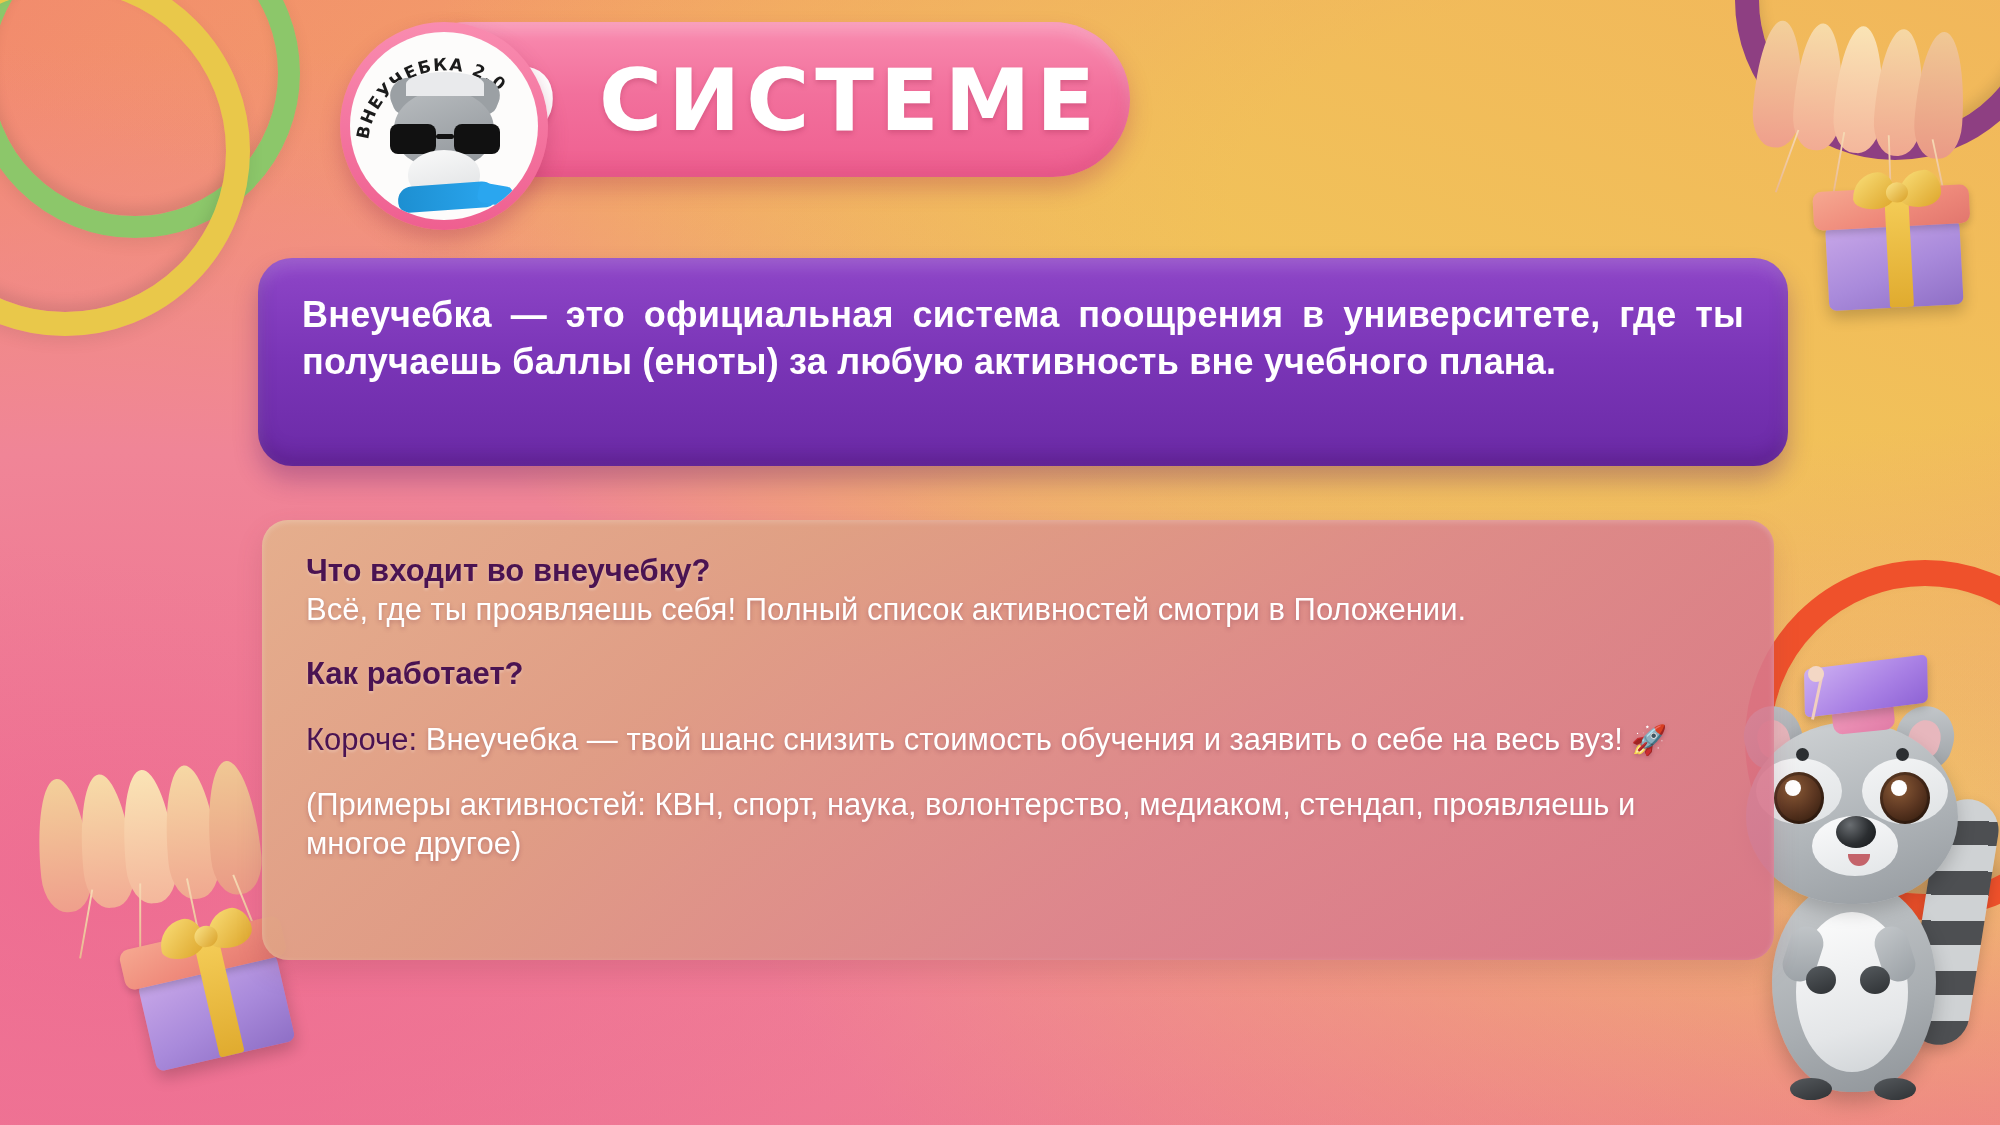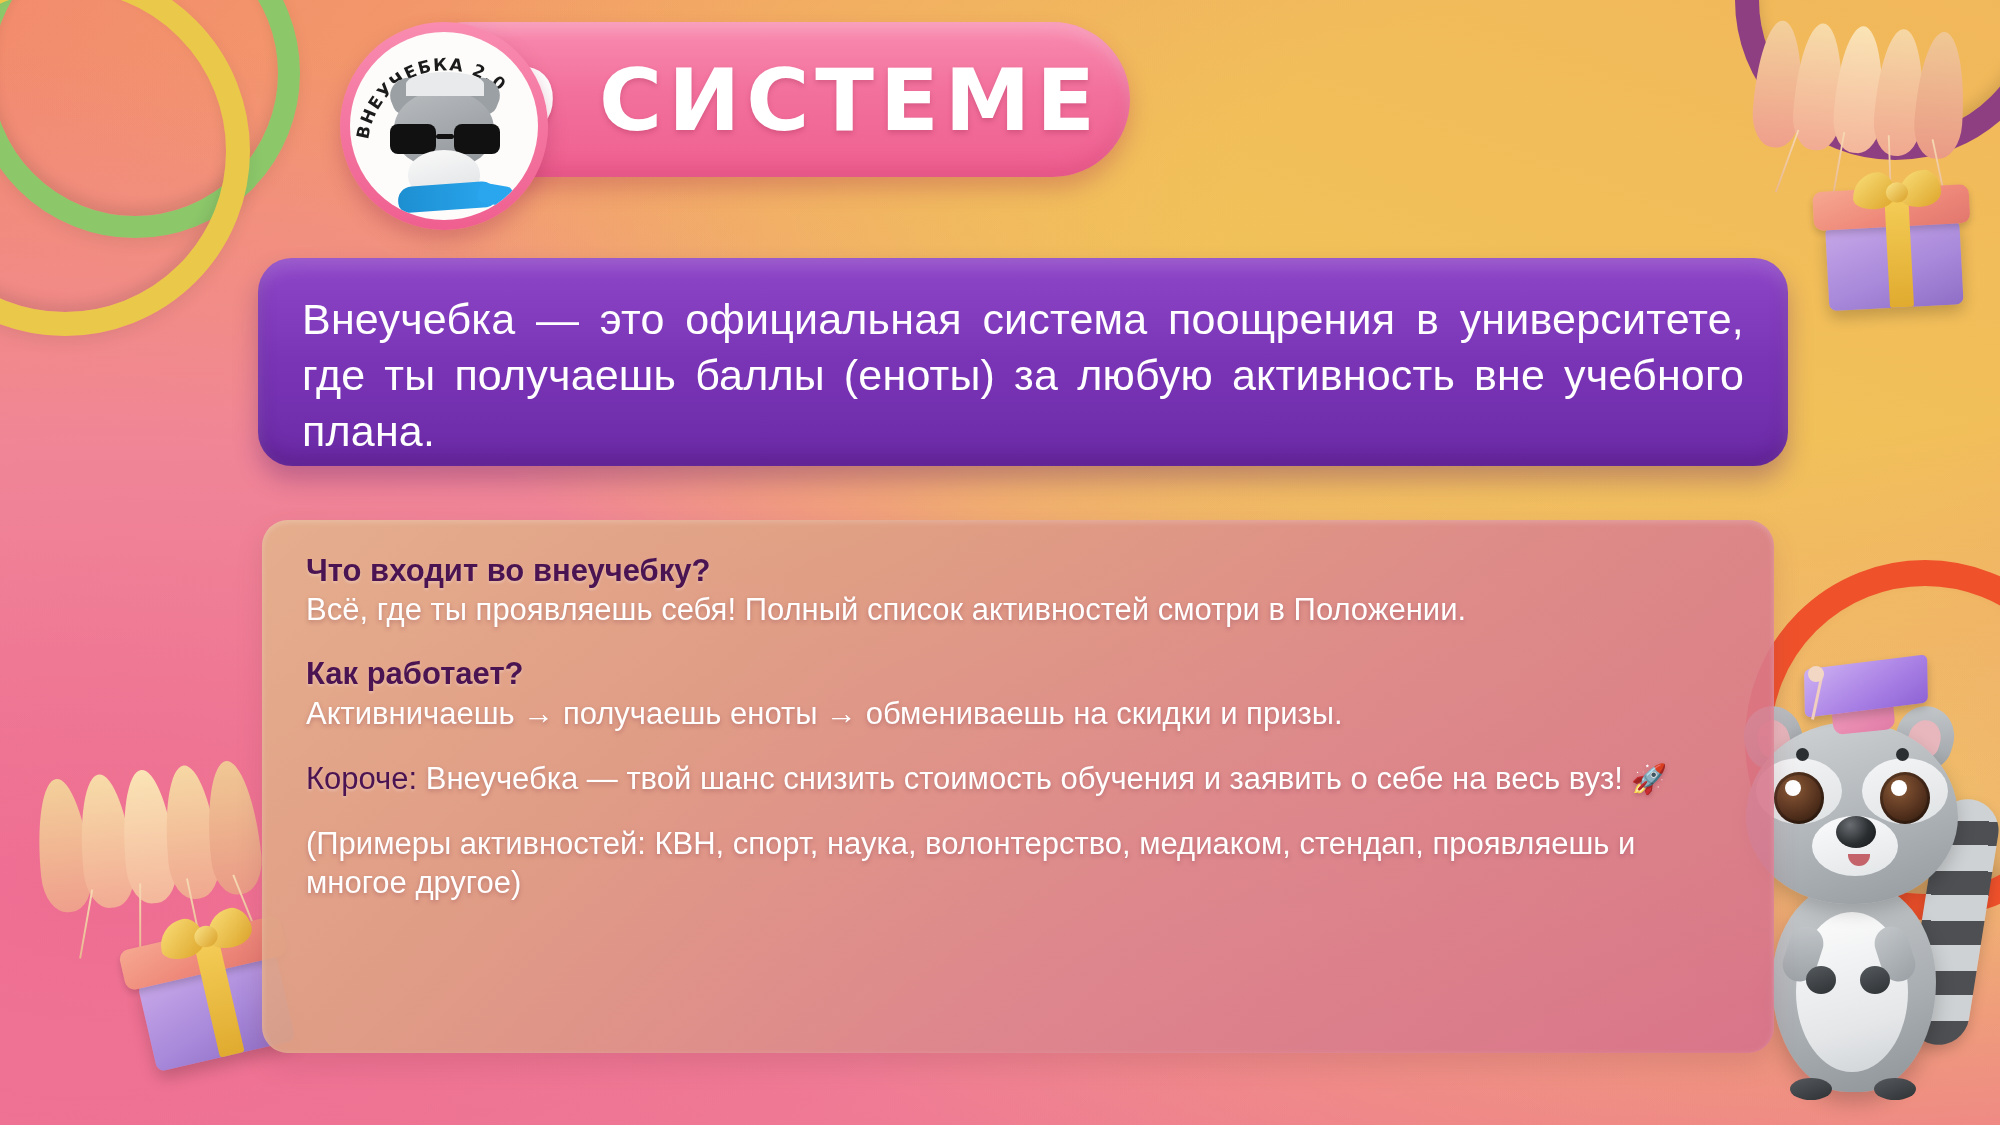--- a/index.html
+++ b/index.html
@@ -300,32 +300,32 @@
   .lead{
     position:absolute; left:258px; top:258px;
     width:1530px; height:208px;
     border-radius:34px;
     background:linear-gradient(180deg,#8f46c8 0%,#7a35b7 48%,#6b2aa6 100%);
     box-shadow:0 14px 24px rgba(90,25,110,.32), inset 0 8px 16px rgba(255,255,255,.16), inset 0 -10px 18px rgba(60,10,90,.28);
     padding:34px 44px;
   }
   .lead p{
     color:#fff;
-    font-size:43px;
-    font-weight:normal;
+    font-size:36px;
+    font-weight:bold;
     line-height:1.30;
     text-align:justify;
     text-align-last:left;
     letter-spacing:.2px;
   }
 
   
   .content{
     position:absolute; left:262px; top:520px;
-    width:1512px; height:533px;
+    width:1512px; height:440px;
     border-radius:26px;
     background:linear-gradient(135deg, rgba(228,178,140,.92) 0%, rgba(222,160,132,.90) 30%, rgba(219,133,141,.88) 62%, rgba(214,112,139,.88) 100%);
     box-shadow:0 12px 26px rgba(140,60,80,.18), inset 0 2px 6px rgba(255,255,255,.22);
     padding:32px 44px;
   }
   .block{ margin-bottom:26px; }
   .block:last-child{ margin-bottom:0; }
   .q{
     color:#4a1352;
     font-size:31px;
@@ -472,21 +472,20 @@
 
   <div class="content">
 
     <div class="block">
       <div class="q">Что входит во внеучебку?</div>
       <div class="a">Всё, где ты проявляешь себя! Полный список активностей смотри в Положении.</div>
     </div>
 
     <div class="block">
       <div class="q">Как работает?</div>
-      <div class="a">Активничаешь → получаешь еноты → обмениваешь на скидки и призы.</div>
     </div>
 
     <div class="block">
       <div class="a">
         <span class="lead-in">Короче:</span><span> Внеучебка — твой шанс снизить стоимость обучения и заявить о себе на весь вуз! </span><span class="rocket">🚀</span>
       </div>
     </div>
 
     <div class="block">
       <div class="a">(Примеры активностей: КВН, спорт, наука, волонтерство, медиаком, стендап, проявляешь и многое другое)</div>

